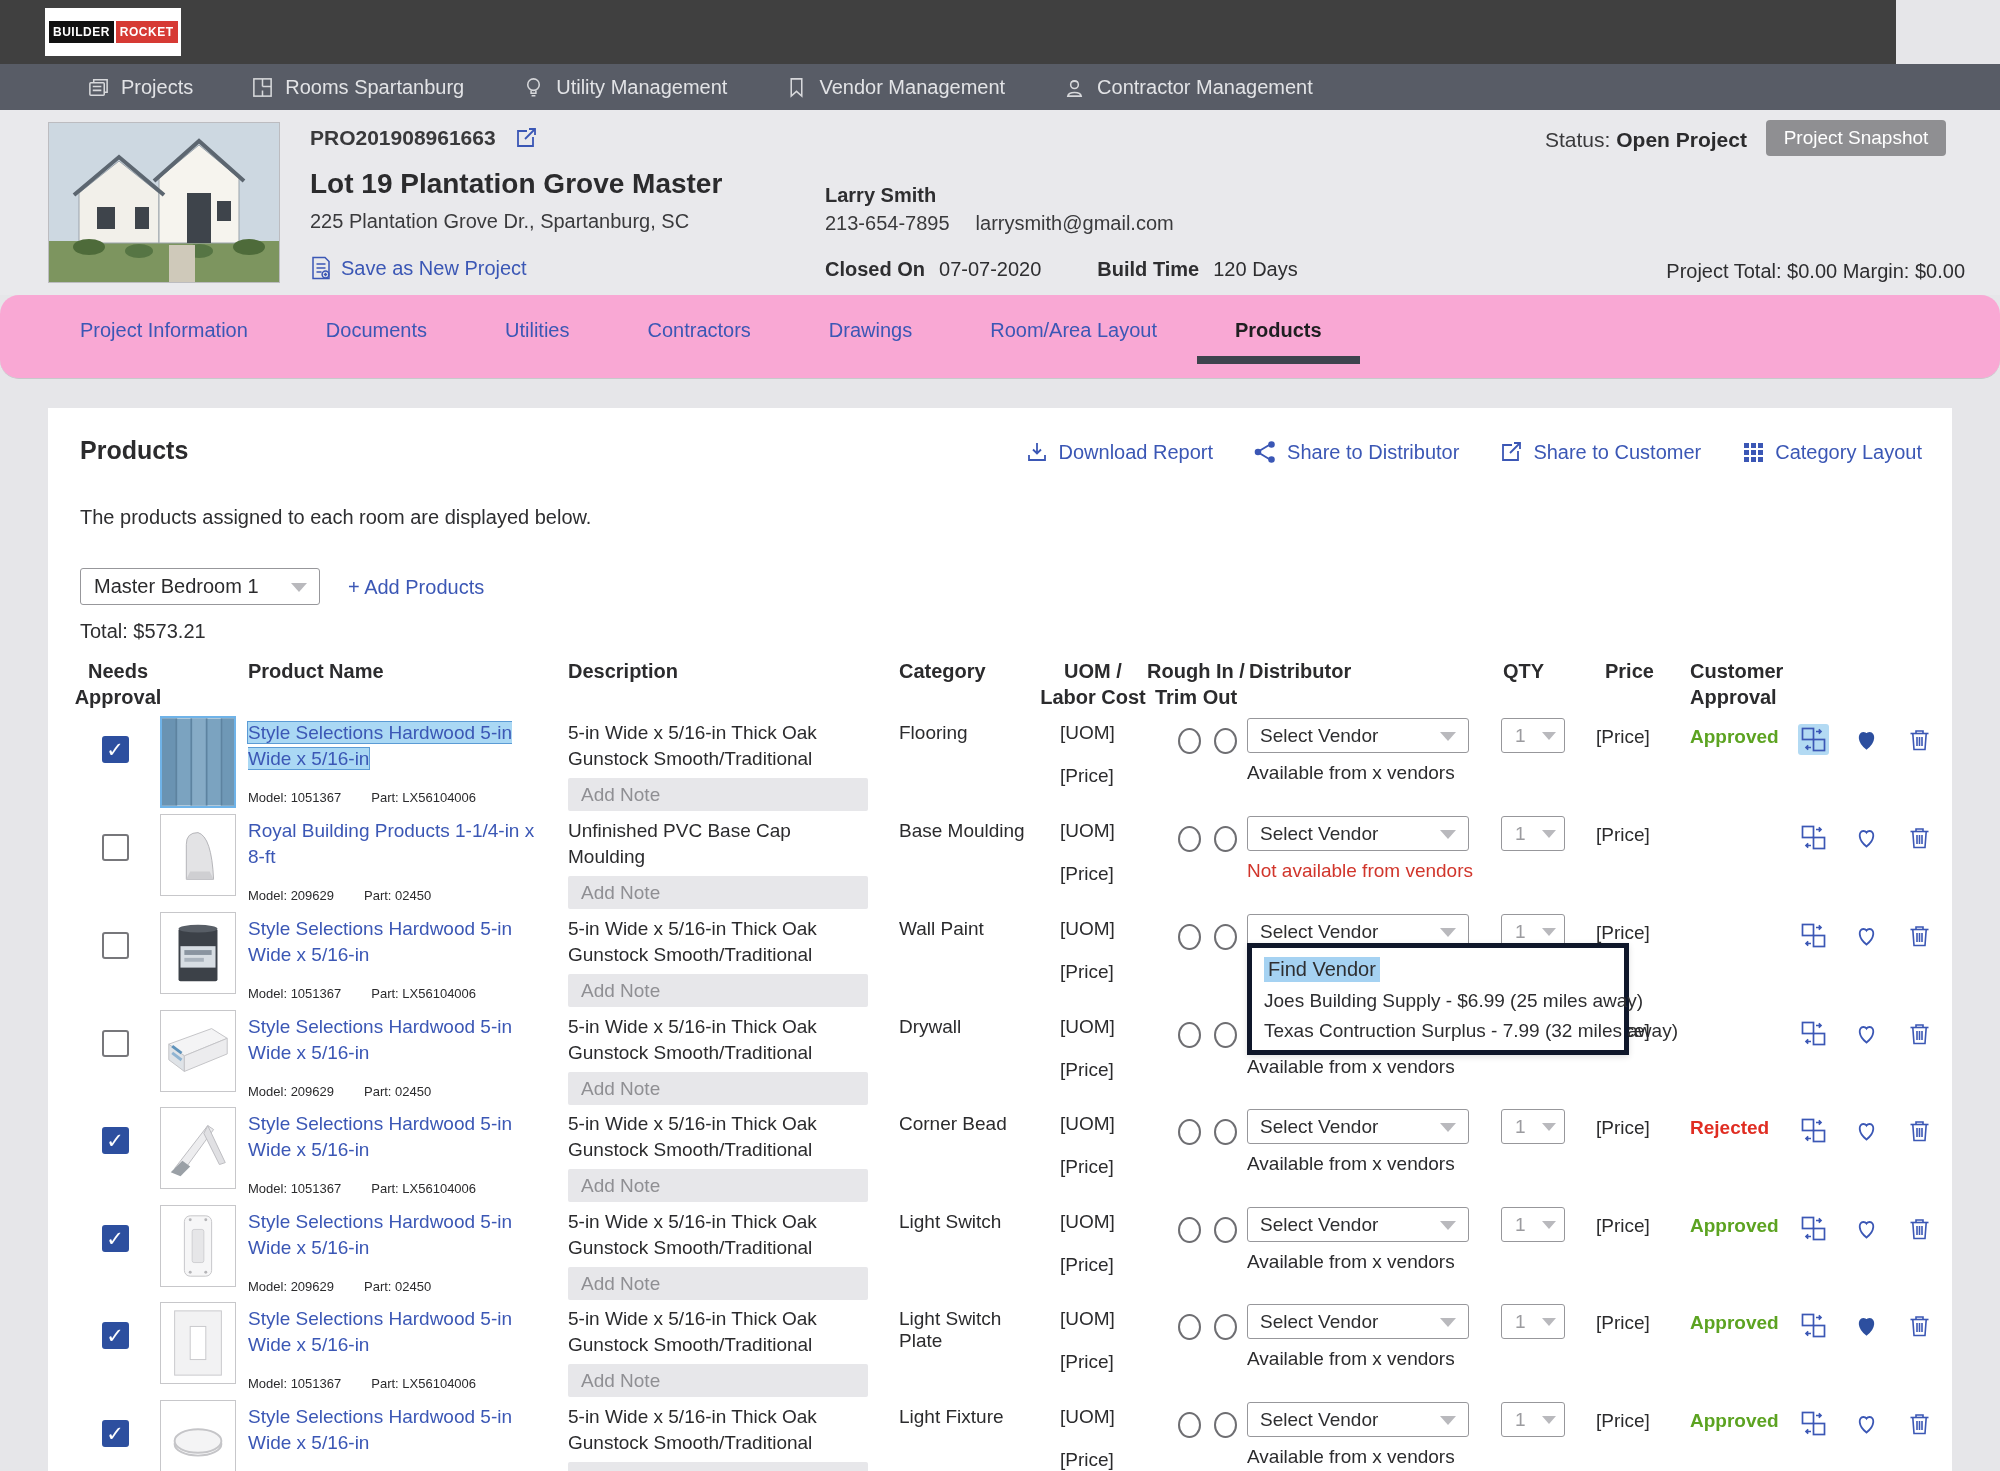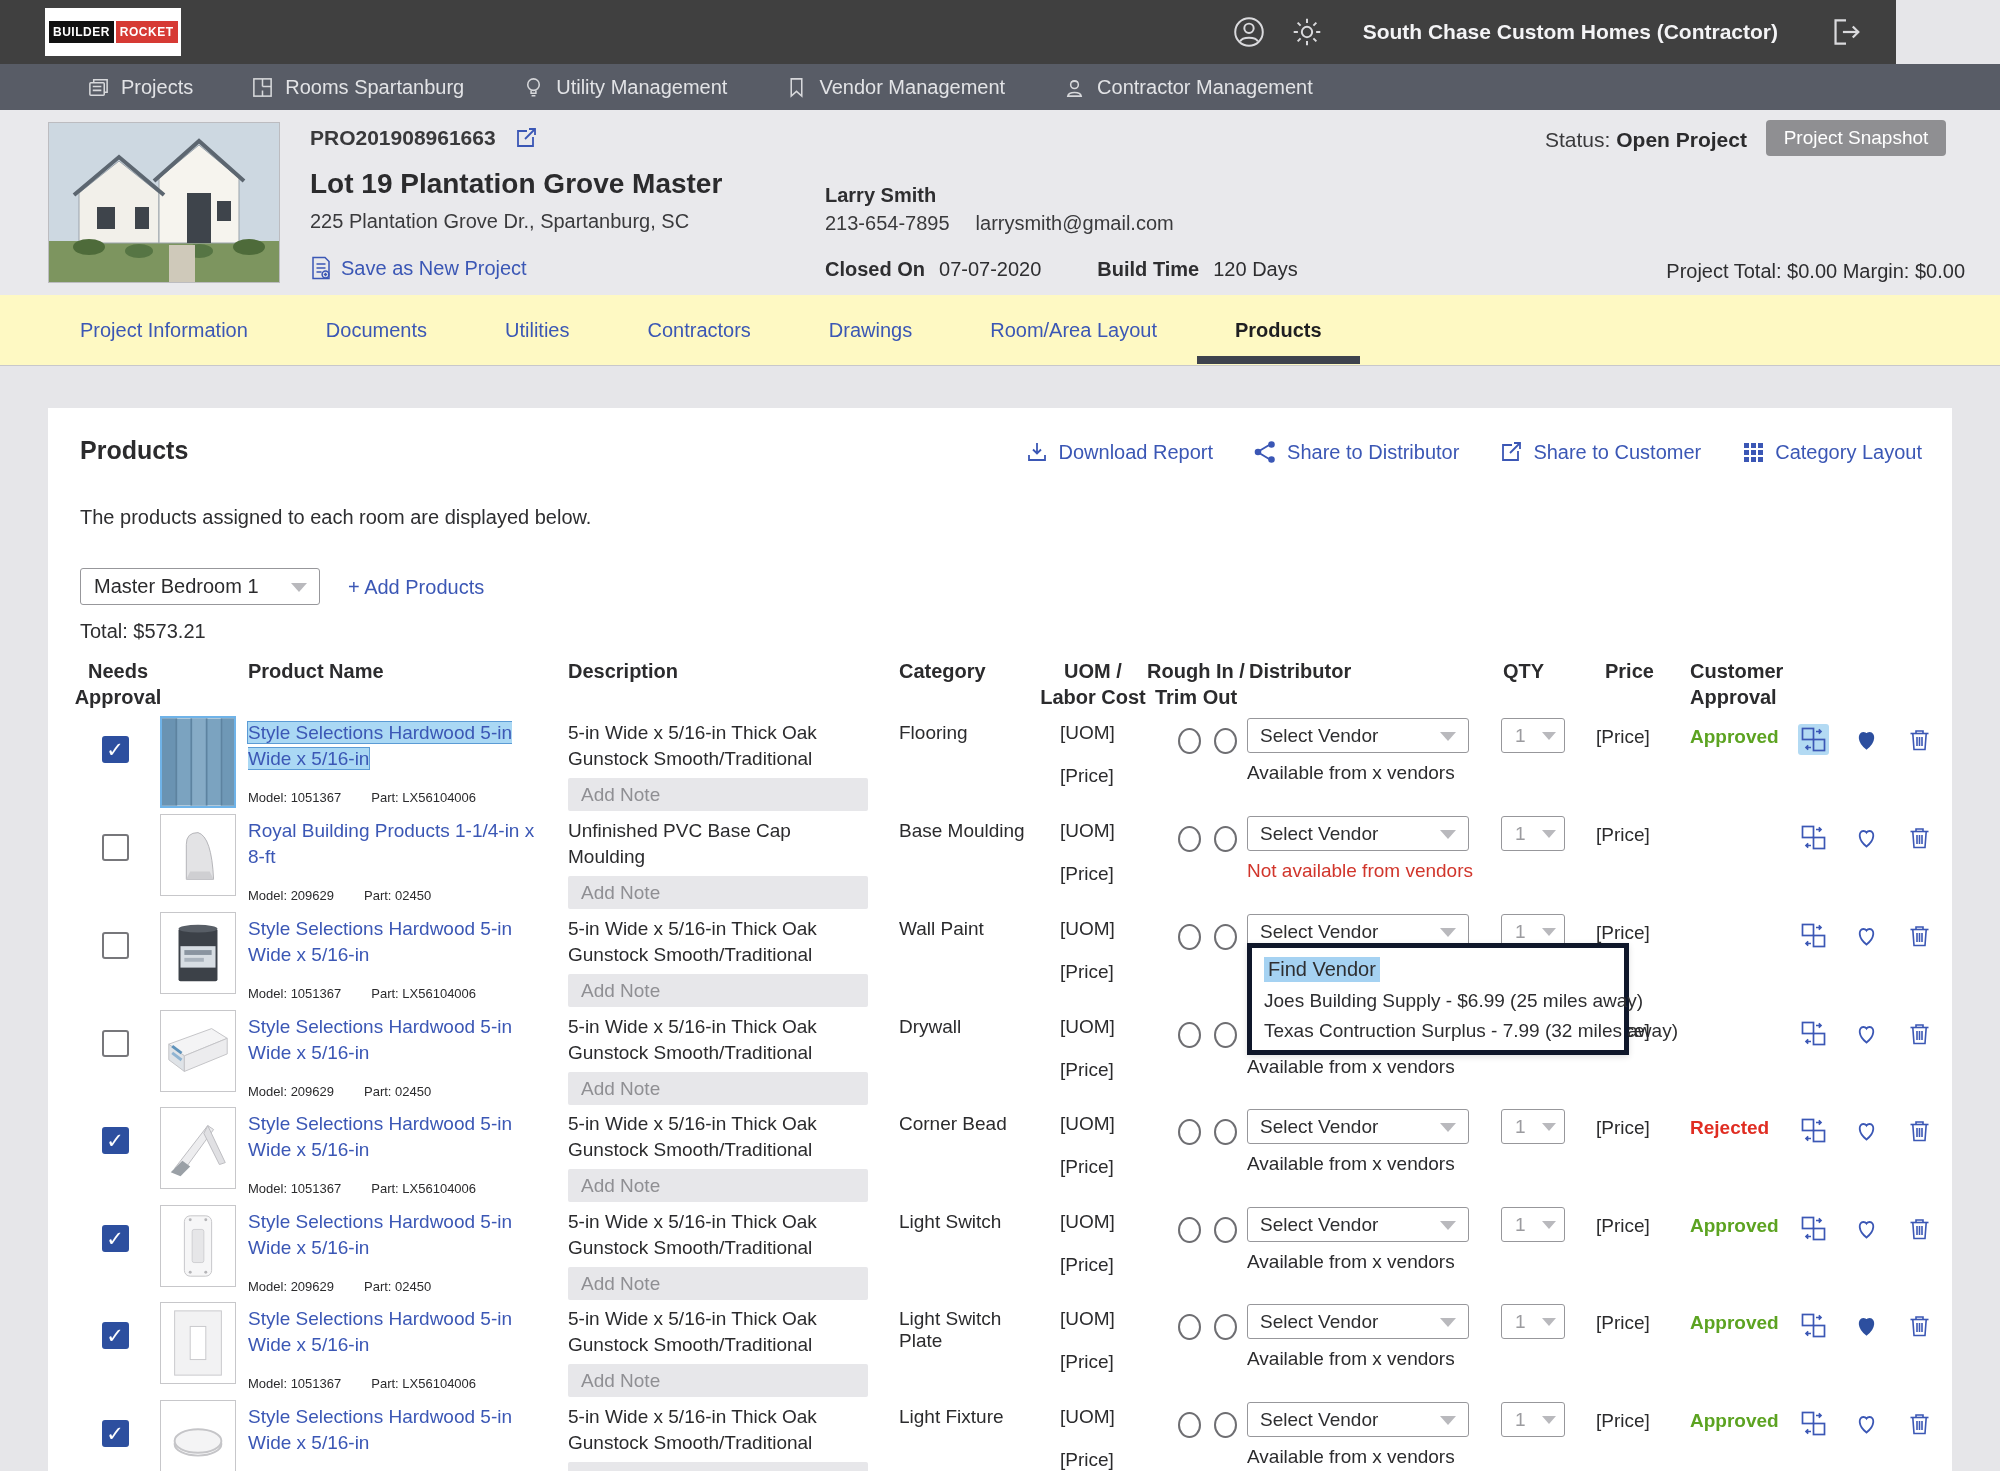--- a/index.html
+++ b/index.html
@@ -42,22 +42,22 @@
   .closed-row { position:absolute; left:825px; top:148px; font-size:20px; color:#2e2e30; display:flex; gap:14px; align-items:baseline; }
   .closed-row .bl { font-weight:bold; }
   .closed-row .gap { width:28px; }
   .status-row { position:absolute; left:1545px; top:18px; font-size:21px; color:#3a3a3c; }
   .status-row b { color:#2b2b2d; }
   .snapshot-btn { position:absolute; left:1766px; top:10px; width:180px; height:36px; background:#8f8f92;
     color:#ffffff; font-size:19px; border:none; border-radius:4px; cursor:pointer; }
   .proj-total { position:absolute; right:35px; top:150px; font-size:20px; color:#2e2e30; }
 
   
-  .tabbar { position:absolute; left:0; top:295px; width:2000px; height:71px; background:#fef9c3;
-    border-bottom:1px solid #c8c8cb; display:flex; align-items:flex-start; gap:78px; padding:24px 0 0 80px; }
+  .tabbar { position:absolute; left:0; top:295px; width:2000px; height:84px; background:#f9a8d4;
+    border-bottom:1px solid #c8c8cb; display:flex; align-items:flex-start; gap:78px; padding:24px 0 0 80px;border-radius:19px; }
   .tab { font-size:20px; color:#3b57b5; cursor:pointer; position:relative; white-space:nowrap; }
   .tab.active { color:#1f1f21; font-weight:bold; }
   .tab.active::after { content:""; position:absolute; left:-38px; right:-38px; bottom:-22px; height:8px; background:#3e434d; }
 
   
   .card { position:absolute; left:48px; top:408px; width:1904px; height:1100px; background:#ffffff; }
   .prod-heading { position:absolute; left:32px; top:28px; font-size:25px; font-weight:bold; color:#2b2b2d; }
   .actions { position:absolute; right:30px; top:32px; display:flex; gap:40px; }
   .action { display:flex; align-items:center; gap:10px; color:#3b57b5; font-size:20px; cursor:pointer; }
   .action .aico { width:24px; height:24px; }
@@ -140,37 +140,20 @@
     <svg class="lg-rocket" viewBox="0 0 22 42">
       <path d="M11 1 C15 7 16 14 16 22 L16 32 L6 32 L6 22 C6 14 7 7 11 1 Z" fill="#d63a34"></path>
       <circle cx="11" cy="12" r="2.4" fill="#ffffff"></circle>
         <circle cx="11" cy="19" r="2.4" fill="#ffffff"></circle>
       <path d="M6 26 L1 36 L6 33 Z" fill="#1a1a1a"></path>
         <path d="M16 26 L21 36 L16 33 Z" fill="#1a1a1a"></path>
       <path d="M8 32 L11 41 L14 32 Z" fill="#d63a34"></path>
     </svg>
     <span class="lg-right">ROCKET</span>
   </div>
-  <div class="top-right">
-    <svg class="tico" viewBox="0 0 26 26" fill="none" stroke="currentColor" stroke-width="1.6">
-      <circle cx="13" cy="13" r="11.2"></circle>
-        <circle cx="13" cy="10" r="3.8"></circle>
-        <path d="M5.8 20.6 C7.6 16.6 18.4 16.6 20.2 20.6"></path>
-    </svg>
-    <svg class="tico" viewBox="0 0 26 26" fill="none" stroke="currentColor" stroke-width="1.6">
-      <circle cx="13" cy="13" r="4.2"></circle>
-      <path d="M13 2.2v3.4 M13 20.4v3.4 M2.2 13h3.4 M20.4 13h3.4 M5.4 5.4l2.4 2.4 M18.2 18.2l2.4 2.4 M20.6 5.4l-2.4 2.4 M7.8 18.2l-2.4 2.4"></path>
-    </svg>
-    <span class="company-name">South Chase Custom Homes (Contractor)</span>
-    <svg class="tico" viewBox="0 0 26 26" fill="none" stroke="currentColor" stroke-width="1.8">
-      <path d="M13 3.5 H4.5 V22.5 H13"></path>
-        <path d="M10.5 13 H23"></path>
-        <path d="M18.5 8.5 L23 13 L18.5 17.5"></path>
-    </svg>
-  </div>
 </div>
 
 <div class="navbar">
   <div class="nav-item">
     <svg class="nico" viewBox="0 0 24 24" fill="none" stroke="currentColor" stroke-width="1.6">
       <rect x="3" y="7" width="15" height="13" rx="1"></rect>
         <path d="M7 7 V4 H21 V17 H18"></path>
         <path d="M6 11h9 M6 15h9"></path>
     </svg>
     <span>Projects</span>

